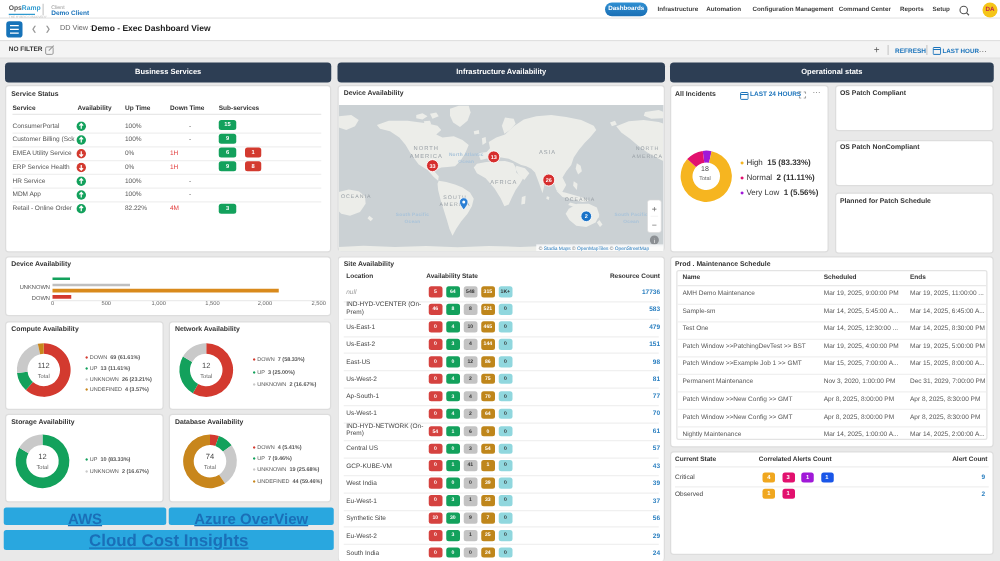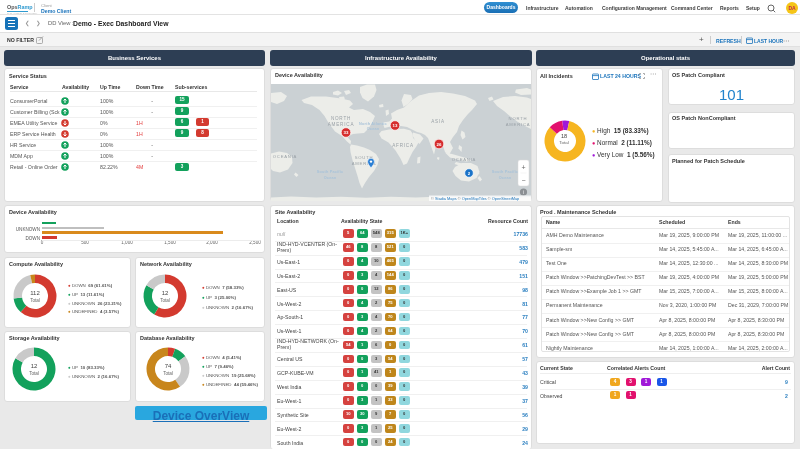--- a/index.html
+++ b/index.html
@@ -201,21 +201,23 @@
       <path d="M48.29 18.22 A21.5 21.5 0 0 1 43.03 48.82 L38.27 41.77 A13 13 0 0 0 41.45 23.27 Z" fill="#c9c9c9"></path>
       <path d="M43.03 48.82 A21.5 21.5 0 1 1 31.01 9.50 L31.01 18.00 A13 13 0 1 0 38.27 41.77 Z" fill="#c8861c"></path>
     </svg>
     <div class="abs" style="left:153px;top:363px;width:30px;text-align:center;font-size:6px;color:#444">74</div>
     <div class="abs" style="left:153px;top:371px;width:30px;text-align:center;font-size:4.6px;color:#666">Total</div>
     <div class="abs" style="left:202px;top:354.5px;font-size:4.4px;color:#555"><span style="color:#d33a2f;font-size:4.4px">●</span> DOWN&nbsp; <b>4 (5.41%)</b></div>
     <div class="abs" style="left:202px;top:363.8px;font-size:4.4px;color:#555"><span style="color:#13a15c;font-size:4.4px">●</span> UP&nbsp; <b>7 (9.46%)</b></div>
     <div class="abs" style="left:202px;top:373.1px;font-size:4.4px;color:#555"><span style="color:#c9c9c9;font-size:4.4px">●</span> UNKNOWN&nbsp; <b>19 (25.68%)</b></div>
     <div class="abs" style="left:202px;top:382.4px;font-size:4.4px;color:#555"><span style="color:#c8861c;font-size:4.4px">●</span> UNDEFINED&nbsp; <b>44 (59.46%)</b></div>
 
-<div class="abs" style="left:135px;top:406px;width:132px;height:14px;background:#29a7df;border-radius:2px;text-align:center"><span style="font-size:12px;font-weight:bold;color:#1a6fb8;text-decoration:underline;line-height:14px">Device OverView</span></div>
+<div class="abs" style="left:3px;top:406px;width:130px;height:14px;background:#29a7df;border-radius:2px;text-align:center"><span style="font-size:12px;font-weight:bold;color:#1a6fb8;text-decoration:underline;line-height:14px">AWS</span></div>
+<div class="abs" style="left:135px;top:406px;width:132px;height:14px;background:#29a7df;border-radius:2px;text-align:center"><span style="font-size:12px;font-weight:bold;color:#1a6fb8;text-decoration:underline;line-height:14px">Azure OverView</span></div>
+<div class="abs" style="left:3px;top:424px;width:264px;height:16px;background:#29a7df;border-radius:2px;text-align:center"><span style="font-size:13.5px;font-weight:bold;color:#1a6fb8;text-decoration:underline;line-height:16px">Cloud Cost Insights</span></div>
 
 <div class="card" style="left:270px;top:68px;width:262px;height:133px"></div>
 <div class="ctitle" style="left:275px;top:72px">Device Availability</div>
 <div id="mapbox" class="abs" style="left:271px;top:84px;width:260px;height:117px;overflow:hidden"><svg width="260" height="117" viewBox="0 0 260 117">
         <rect width="260" height="117" fill="#cbd1d4"></rect>
         <path d="M0 9 L10 8 L16 12 L13 17 L6 20 L0 18 Z" fill="#ecede9"></path>
         <path d="M30.5 16 L40 12.5 L55 12.5 L70 14.5 L79 16.5 L82 20 L78 23.5 L83 26 L92 25 L99 28 L104 32 L101 39 L97 45 L93 49 L87 49.5 L82 50 L76 52.5 L80 57 L79.5 60.5 L76 57.5 L71 52 L64 47.5 L61 43.5 L57 38 L53.5 32 L48.5 26 L41 21 L33 19 Z" fill="#ecede9"></path>
         <path d="M62 8 L67 6.5 L71 9 L67 11.5 L62 10.5 Z" fill="#ecede9"></path>
         <path d="M73 7 L78 6 L80 9 L75 11 Z" fill="#ecede9"></path>
         <path d="M68 13 L73 12.5 L74 15.5 L69 16 Z" fill="#ecede9"></path>
@@ -431,21 +433,20 @@
     <div class="abs" style="left:549px;top:133px;width:30px;text-align:center;font-size:5.6px;color:#444">18</div>
     <div class="abs" style="left:549px;top:140px;width:30px;text-align:center;font-size:4.4px;color:#666">Total</div>
 <div class="abs" style="left:592px;top:127px;font-size:6.4px;color:#333"><span style="color:#f6b520;font-size:5.5px">●</span> High&nbsp; <b>15 (83.33%)</b></div>
 <div class="abs" style="left:592px;top:139px;font-size:6.4px;color:#333"><span style="color:#e2116e;font-size:5.5px">●</span> Normal&nbsp; <b>2 (11.11%)</b></div>
 <div class="abs" style="left:592px;top:151px;font-size:6.4px;color:#333"><span style="color:#a019d8;font-size:5.5px">●</span> Very Low&nbsp; <b>1 (5.56%)</b></div>
 
 <div class="card" style="left:668px;top:68px;width:127px;height:37px"></div>
 <div class="card" style="left:668px;top:112px;width:127px;height:37px"></div>
 <div class="card" style="left:668px;top:154px;width:127px;height:49px"></div>
 <div class="ctitle" style="left:672px;top:72px">OS Patch Compliant</div>
-<div class="abs" style="left:668px;top:86px;width:127px;text-align:center;font-size:15px;color:#2183cc">101</div>
 <div class="ctitle" style="left:672px;top:115px">OS Patch NonCompliant</div>
 <div class="ctitle" style="left:672px;top:158px">Planned for Patch Schedule</div>
 
 <div class="card" style="left:536px;top:205px;width:259px;height:153px"></div>
 <div class="ctitle" style="left:540px;top:208.5px">Prod . Maintenance Schedule</div>
 <div class="abs" style="left:541px;top:216px;width:249px;height:136px;border:1px solid #e3e3e3;border-radius:2px"></div>
 <div class="abs th" style="left:546px;top:219px">Name</div>
 <div class="abs th" style="left:659px;top:219px">Scheduled</div>
 <div class="abs th" style="left:728px;top:219px">Ends</div>
 <div class="abs" style="left:542px;top:228px;width:247px;border-top:1px solid #e8e8e8;height:0"></div>

